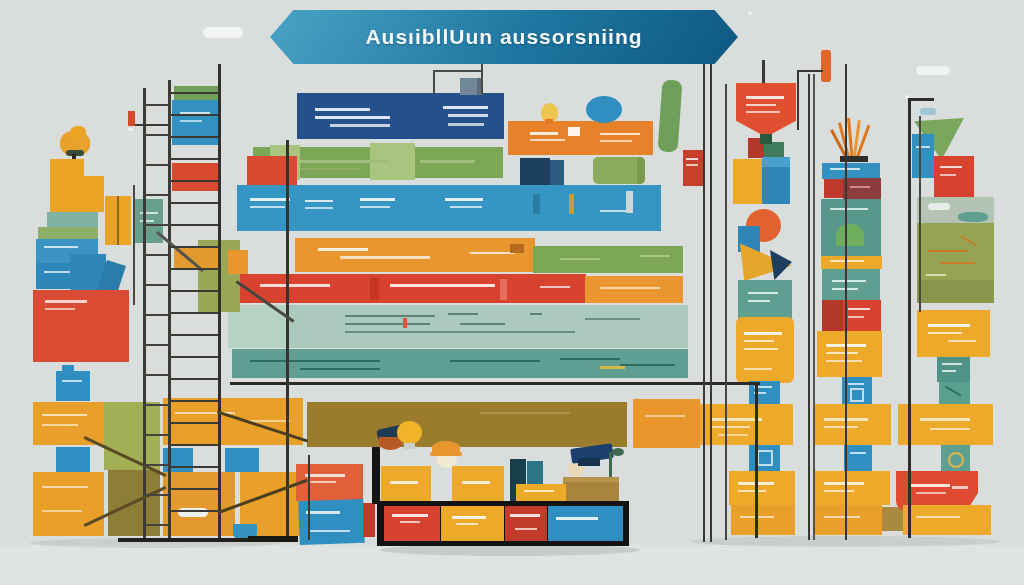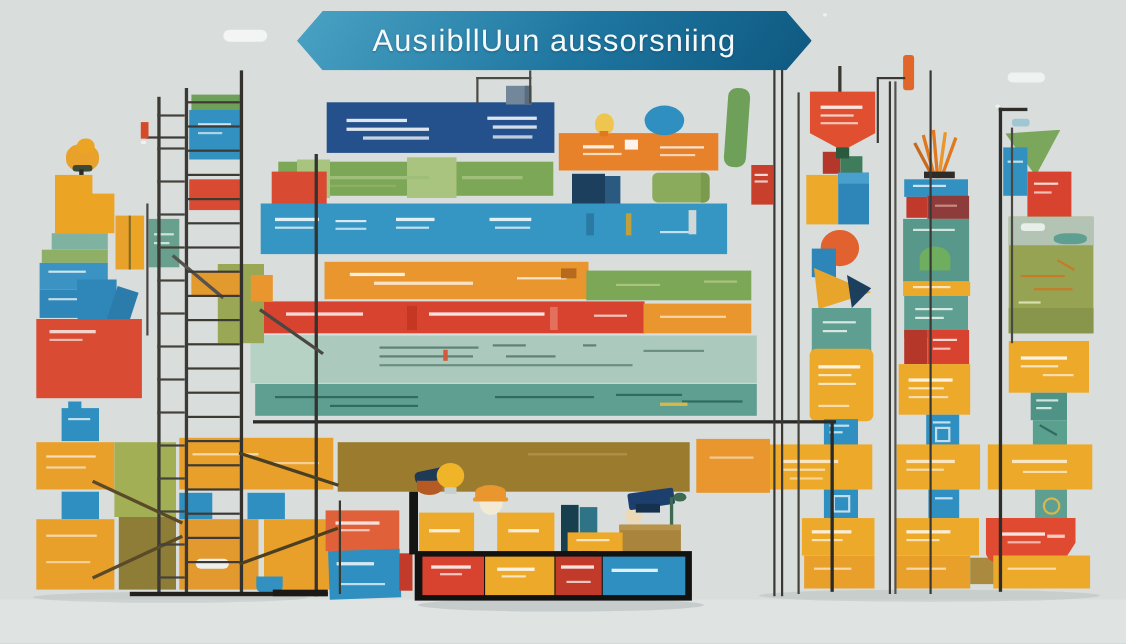--- a/index.html
+++ b/index.html
@@ -6,21 +6,21 @@
   body{font-family:"Liberation Sans",sans-serif;background:#c8cdcc;}
   #stage{position:relative;width:1024px;height:585px;overflow:hidden;background:#d9dedd;}
   .shape{position:absolute;}
   #banner{
     position:absolute;left:270px;top:10px;width:468px;height:54px;
     clip-path:polygon(5% 0,95% 0,100% 50%,95% 100%,5% 100%,0 50%);
     display:flex;align-items:center;justify-content:center;
     z-index:90;
   }
   #banner .txt{
-    color:#f4f9fb;font-weight:normal;font-size:28px;letter-spacing:1px;
+    color:#f4f9fb;font-weight:bold;font-size:21px;letter-spacing:1px;
     text-shadow:0 1px 2px rgba(0,30,50,.35);
   }
 </style>
 </head>
 <body>
 
 <div id="stage" style="background: rgb(217, 222, 221);">
   <div id="banner" style="background: linear-gradient(125deg, rgb(74, 163, 196) 0%, rgb(30, 118, 160) 55%, rgb(14, 88, 128) 100%);">
     <span class="txt" style="color: rgb(244, 249, 251);">AusıibllUun aussorsniing</span>
   </div>

